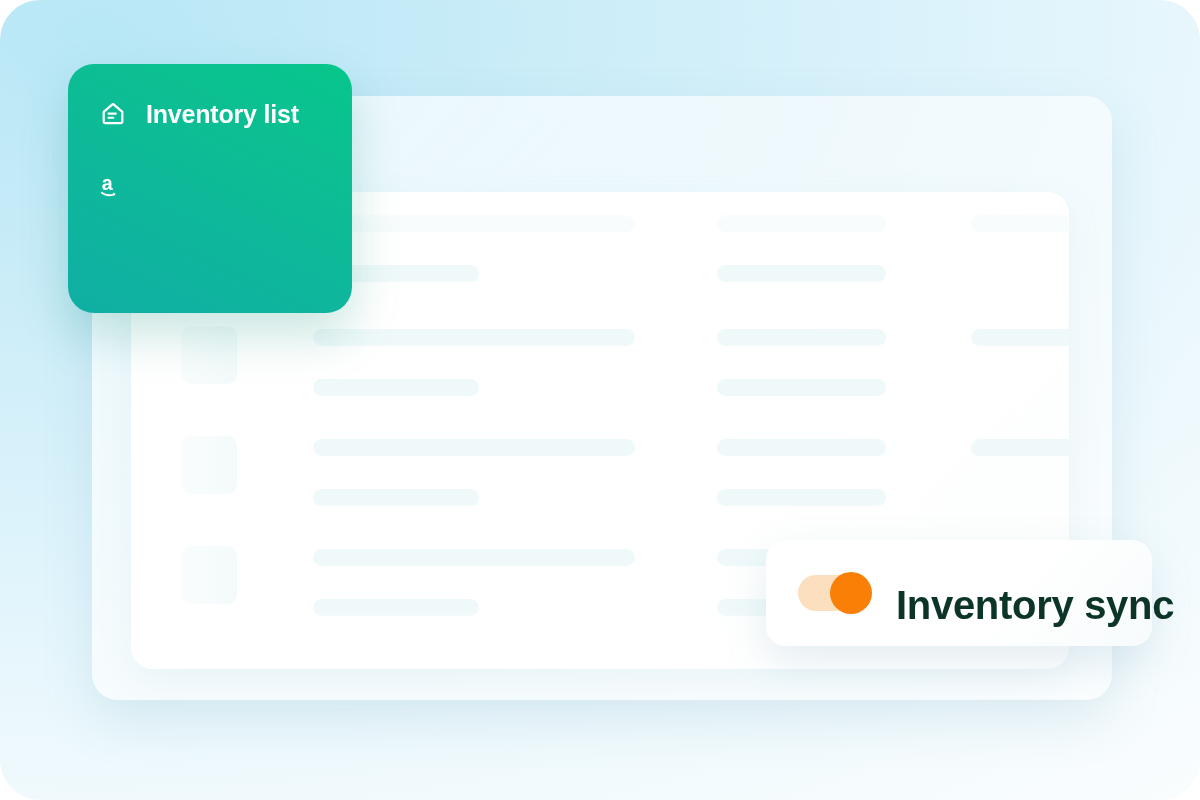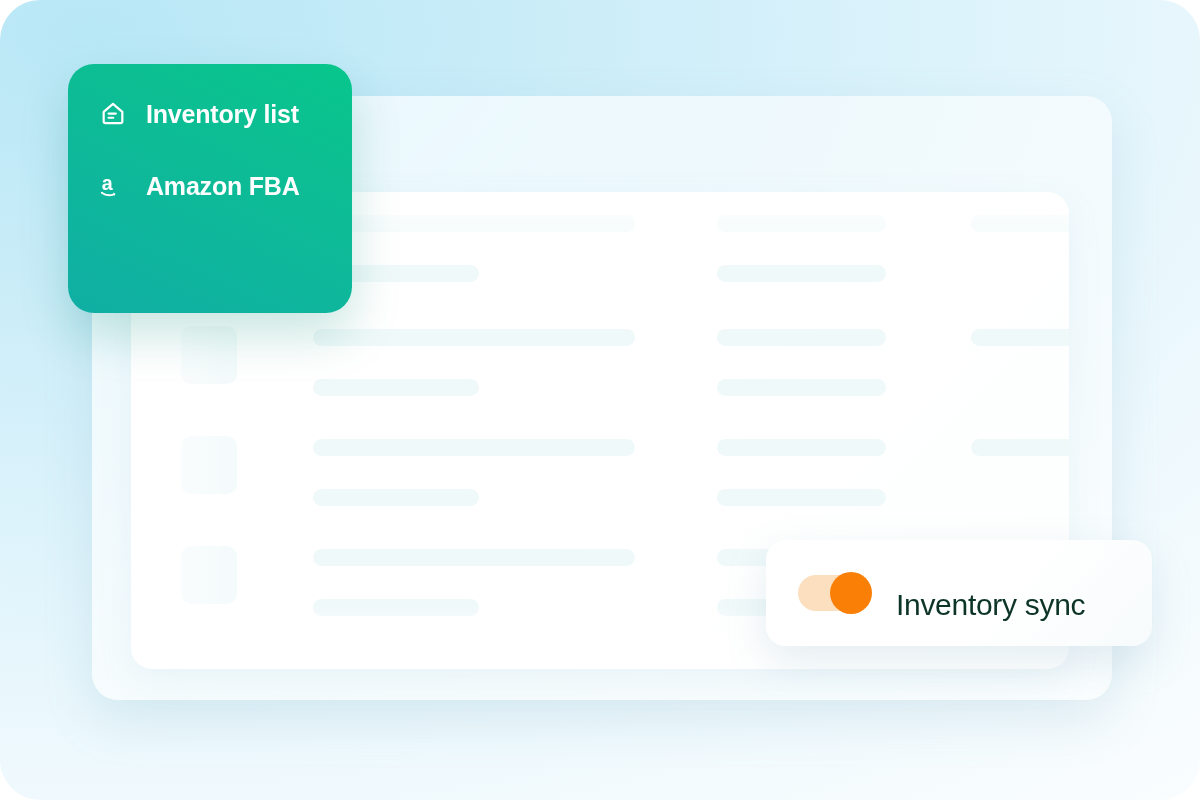--- a/index.html
+++ b/index.html
@@ -187,22 +187,22 @@
     position: absolute;
     right: 0;
     top: 0;
     width: 42px;
     height: 42px;
     border-radius: 50%;
     background: #f97f06;
   }
 
   .sync-label {
-    font-size: 30px;
-    font-weight: normal;
+    font-size: 40px;
+    font-weight: bold;
     color: #0c3527;
     letter-spacing: -0.3px;
     white-space: nowrap;
     margin-top: 24px;
   }
 </style>
 </head>
 <body>
 
 <div class="stage">
@@ -270,21 +270,20 @@
 
 
     <div class="nav-item">
       <span class="nav-icon">
         <svg width="30" height="30" viewBox="0 0 32 32" fill="none">
           <text x="4" y="20.5" font-family="'Liberation Sans', sans-serif" font-size="21" font-weight="bold" fill="currentColor">a</text>
           <path d="M4.0 23.3c3.6 2.6 8.6 3.3 13.2 1.6" stroke="currentColor" stroke-width="2.0" stroke-linecap="round" fill="none"></path>
           <path d="M16.0 23.0l2.6 1.2-1.3 2.3z" fill="currentColor"></path>
         </svg>
       </span>
-      <span class="nav-label">Amazon FBA</span>
     </div>
 
   </div>
 
   <div class="sync-card">
     <div class="toggle">
       <div class="toggle-track"></div>
       <div class="toggle-knob"></div>
     </div>
     <div class="sync-label">Inventory sync</div>

